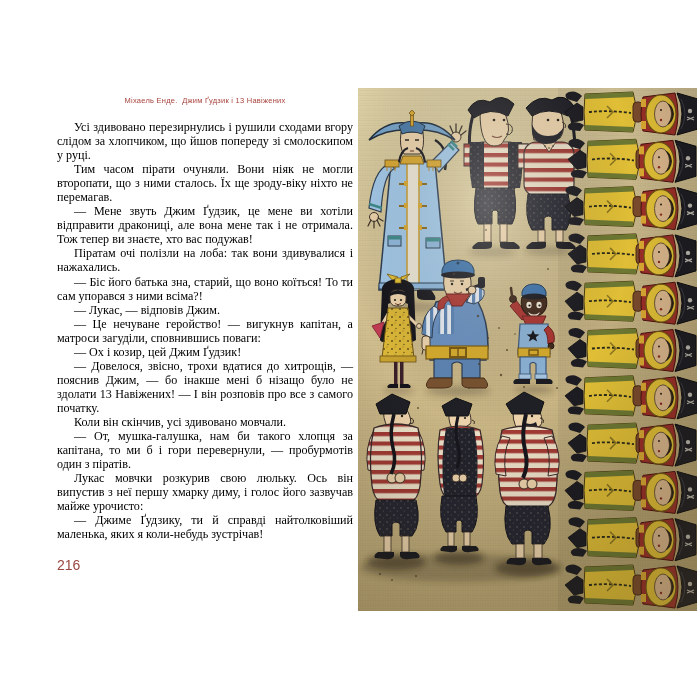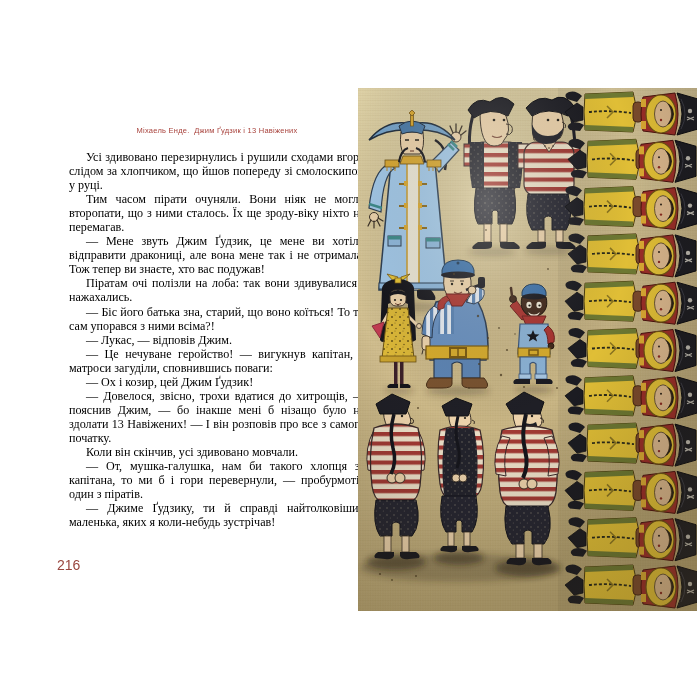--- a/index.html
+++ b/index.html
@@ -2,21 +2,21 @@
 <html lang="uk"><head>
 <meta charset="utf-8">
 <title>Book spread</title>
 <style>
   html,body{margin:0;padding:0;}
   body{
     width:700px;height:700px;background:#ffffff;position:relative;overflow:hidden;
     font-family:"Liberation Serif","DejaVu Serif",serif;
   }
   .spread{position:absolute;inset:0;}
-  .left-page{position:absolute;left:57px;top:126px;width:296px;margin-left:12px;}
+  .left-page{position:absolute;left:57px;top:96px;width:296px;}
   .running-header{
     font-family:"Liberation Sans","DejaVu Sans",sans-serif;
     font-size:7.5px;letter-spacing:.25px;text-align:center;
     color:#a8423c;white-space:pre;
   }
   .body-text{margin-top:15px;font-size:12.1px;line-height:14.05px;color:#000000;text-align:justify;}
   .para{margin:0;text-indent:17px;}
   .page-number{
     position:absolute;left:57px;top:557px;
     font-family:"Liberation Sans","DejaVu Sans",sans-serif;
@@ -37,20 +37,21 @@
         <p class="para">Тим часом пірати очуняли. Вони ніяк не могли второпати, що з ними сталось. Їх ще зроду-віку ніхто не перемагав.</p>
         <p class="para">— Мене звуть Джим Ґудзик, це мене ви хотіли відправити дракониці, але вона мене так і не отримала. Тож тепер ви знаєте, хто вас подужав!</p>
         <p class="para">Піратам очі полізли на лоба: так вони здивувалися і нажахались.</p>
         <p class="para">— Біс його батька зна, старий, що воно коїться! То ти сам упорався з ними всіма?!</p>
         <p class="para">— Лукас, — відповів Джим.</p>
         <p class="para">— Це нечуване геройство! — вигукнув капітан, а матроси загуділи, сповнившись поваги:</p>
         <p class="para">— Ох і козир, цей Джим Ґудзик!</p>
         <p class="para">— Довелося, звісно, трохи вдатися до хитрощів, — пояснив Джим, — бо інакше мені б нізащо було не здолати 13 Навіжених! — І він розповів про все з самого початку.</p>
         <p class="para">Коли він скінчив, усі здивовано мовчали.</p>
         <p class="para">— От, мушка-галушка, нам би такого хлопця за капітана, то ми б і гори перевернули, — пробурмотів один з піратів.</p>
+        <p class="para">Лукас мовчки розкурив свою люльку. Ось він випустив з неї першу хмарку диму, і голос його зазвучав майже урочисто:</p>
         <p class="para">— Джиме Ґудзику, ти й справді найтолковіший маленька, яких я коли-небудь зустрічав!</p>
       </div>
   </div>
   <div class="page-number">216</div>
 
   <div class="illustration-wrap">
   <svg width="339" height="523" viewBox="0 0 339 523" role="img">
     <defs>
       <linearGradient id="bgGrad" x1="0" y1="0" x2="0.25" y2="1">
         <stop offset="0" stop-color="#dccfa4"></stop>

